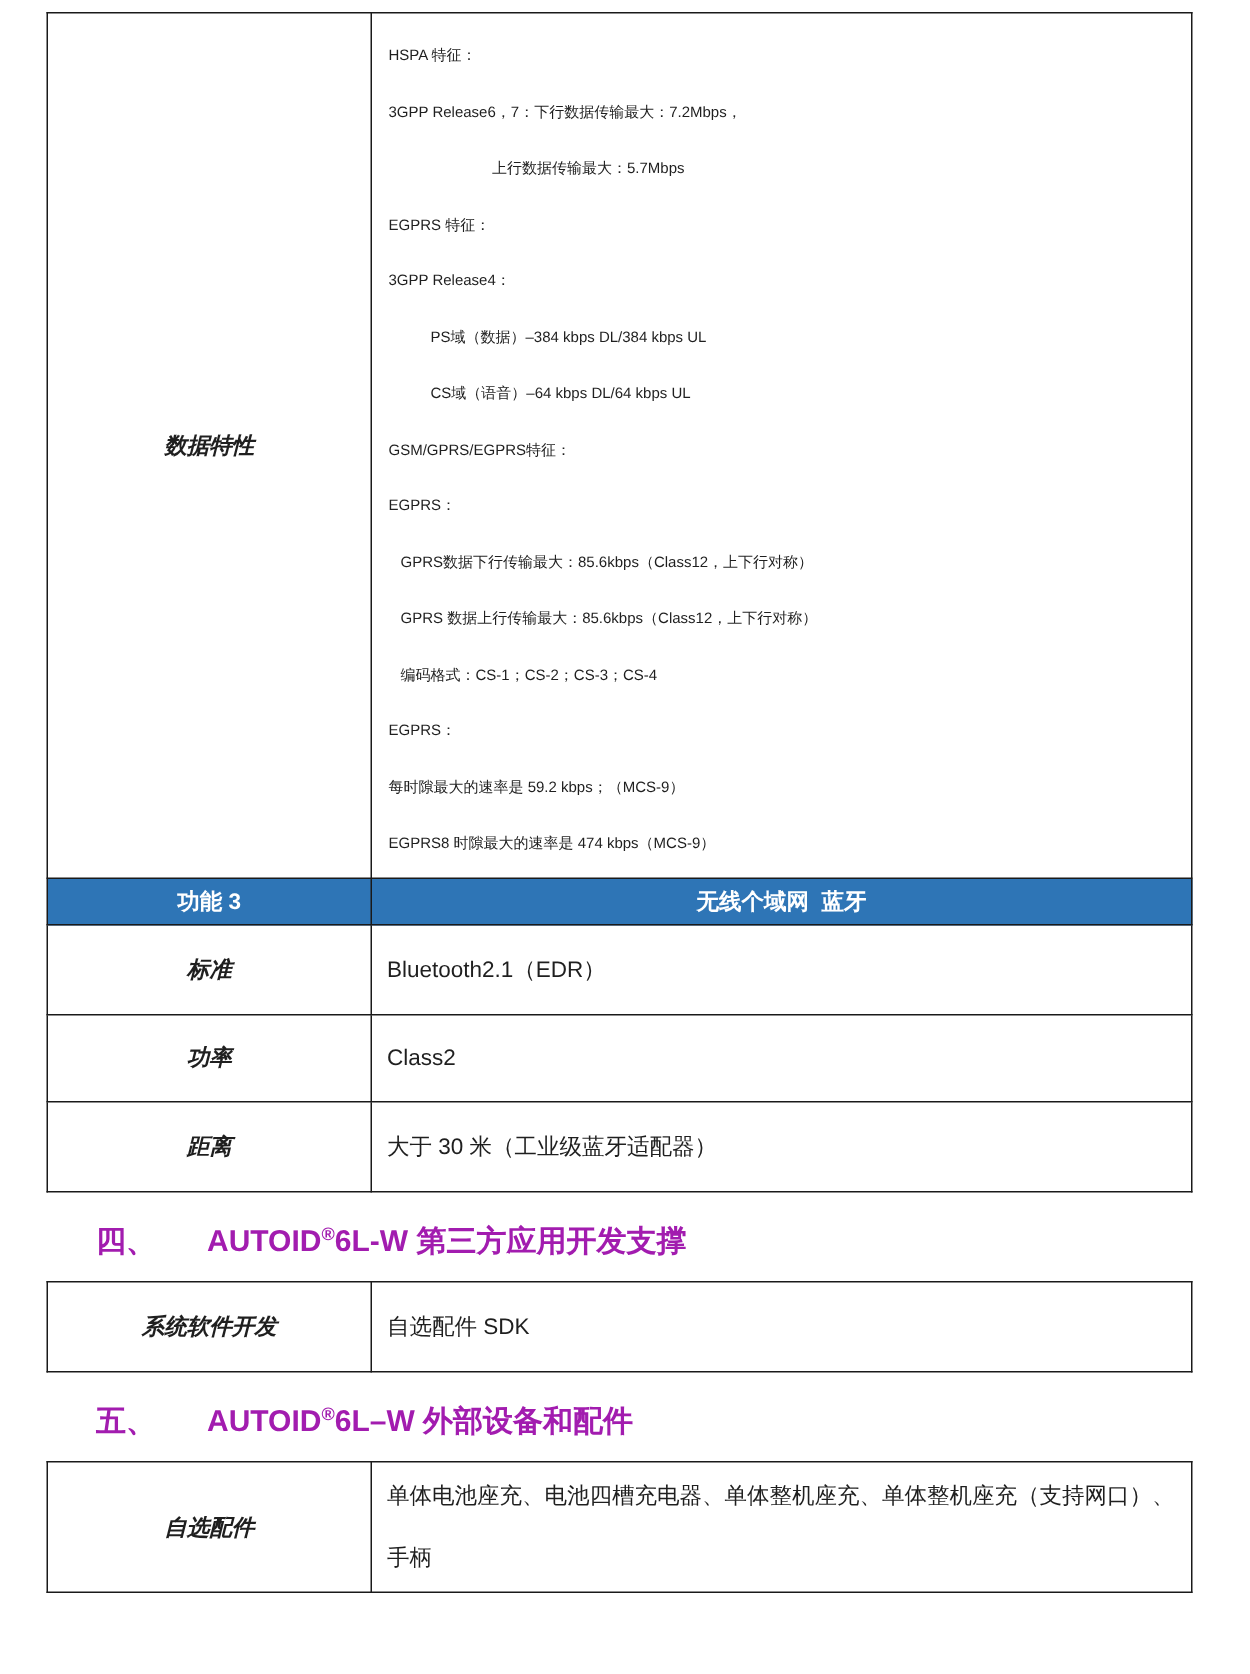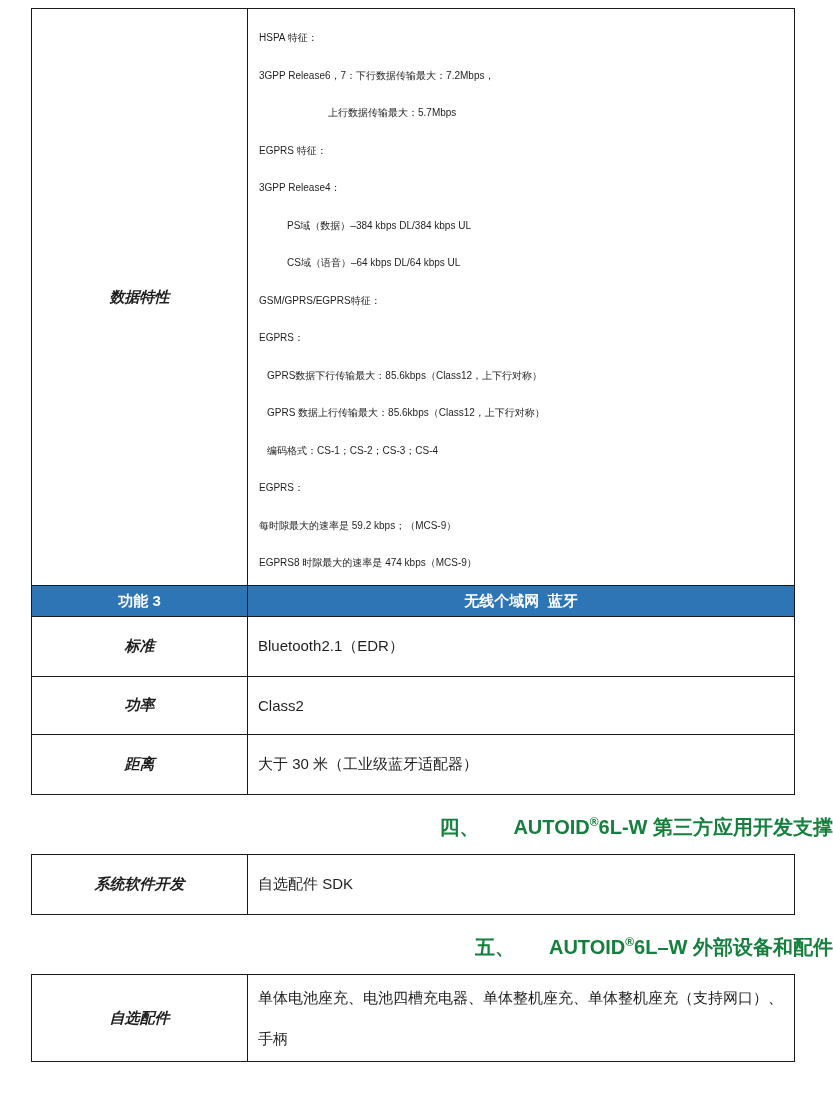--- a/index.html
+++ b/index.html
@@ -67,22 +67,21 @@
   tr.h52 { height: 52px; }
   tr.h46 { height: 46px; }
   tr.h42 { height: 42px; }
   tr.h85 { height: 85px; }
   td.val.two-line { line-height: 41px; padding-top: 2px; padding-bottom: 2px; }
 
   .heading {
     margin: 19px 0 13px 64px;
     font-size: 20px;
     font-weight: bold;
-    color: #15803d;
-    text-align: right;
+    color: #a21caf;
   }
   .heading .h-num { margin-right: 34px; }
   .heading sup.reg {
     font-size: 12px;
     vertical-align: super;
     line-height: 0;
   }
 </style>
 </head>
 <body>

